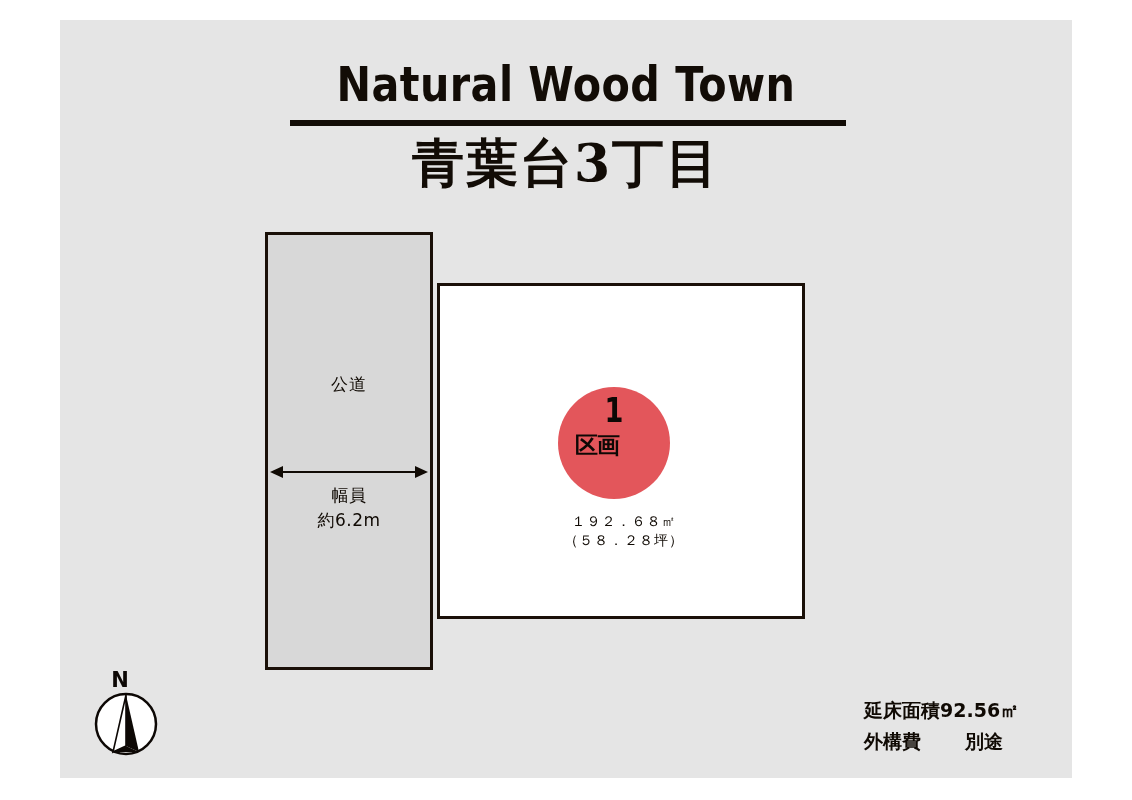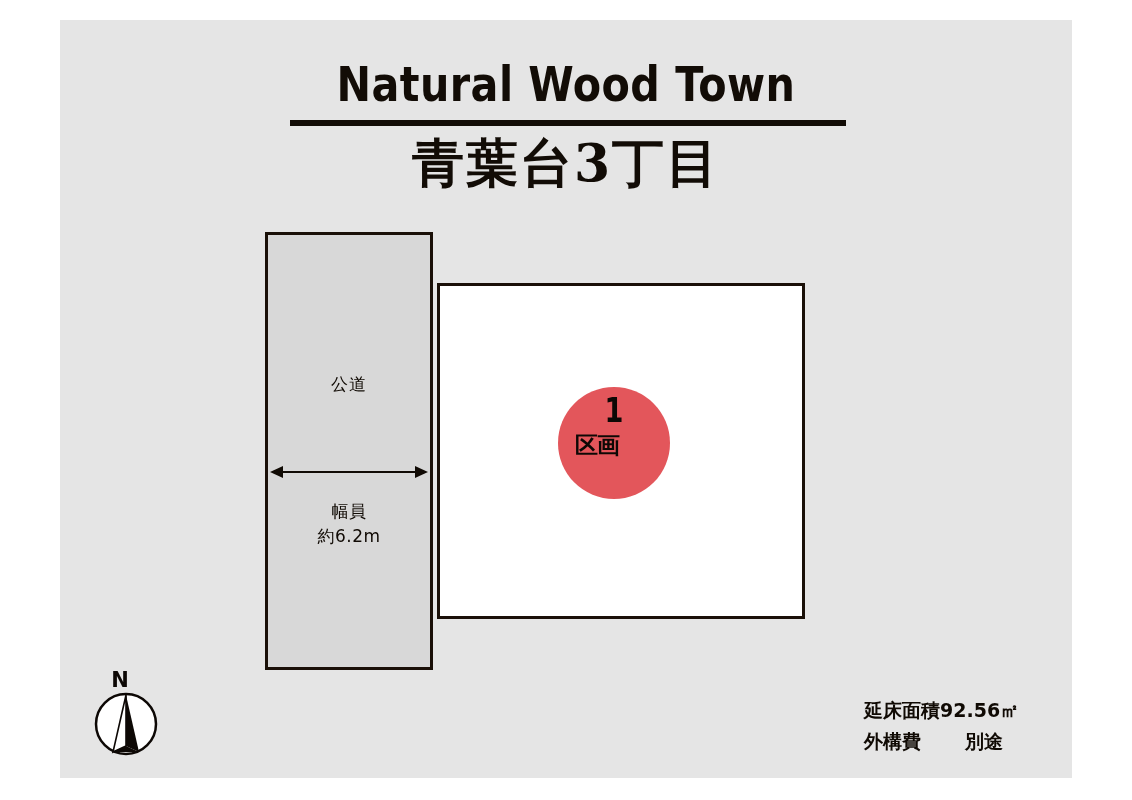--- a/index.html
+++ b/index.html
@@ -117,21 +117,20 @@
     position: absolute;
     left: 0;
     top: 248px;
     width: 100%;
     text-align: center;
     font-family: "DejaVu Sans", sans-serif;
     font-size: 17px;
     line-height: 25px;
     color: #100a04;
     letter-spacing: 0.5px;
-    margin-top: 16px;
   }
 
   
   #parcel-circle {
     position: absolute;
     left: 118px;
     top: 101px;
     width: 112px;
     height: 112px;
     border-radius: 50%;
@@ -244,20 +243,24 @@
     <div id="sub-title">青葉台3丁目</div>
   </div>
 
   <div id="lot-box">
 
     <div id="parcel-circle">
       <div id="parcel-number">1</div>
       <div id="parcel-kugaku">区画</div>
     </div>
 
+    <div id="parcel-areas">
+      <div>１９２．６８㎡</div>
+      <div>（５８．２８坪）</div>
+    </div>
 
   </div>
 
   <div id="road-box">
     <div id="road-label">公道</div>
 
     <svg id="road-arrow" viewBox="0 0 158 16" preserveAspectRatio="none">
       <line x1="9" y1="8" x2="149" y2="8" stroke="#100a04" stroke-width="2.2"></line>
       <polygon points="0,8 13,2 13,14" fill="#100a04"></polygon>
       <polygon points="158,8 145,2 145,14" fill="#100a04"></polygon>

